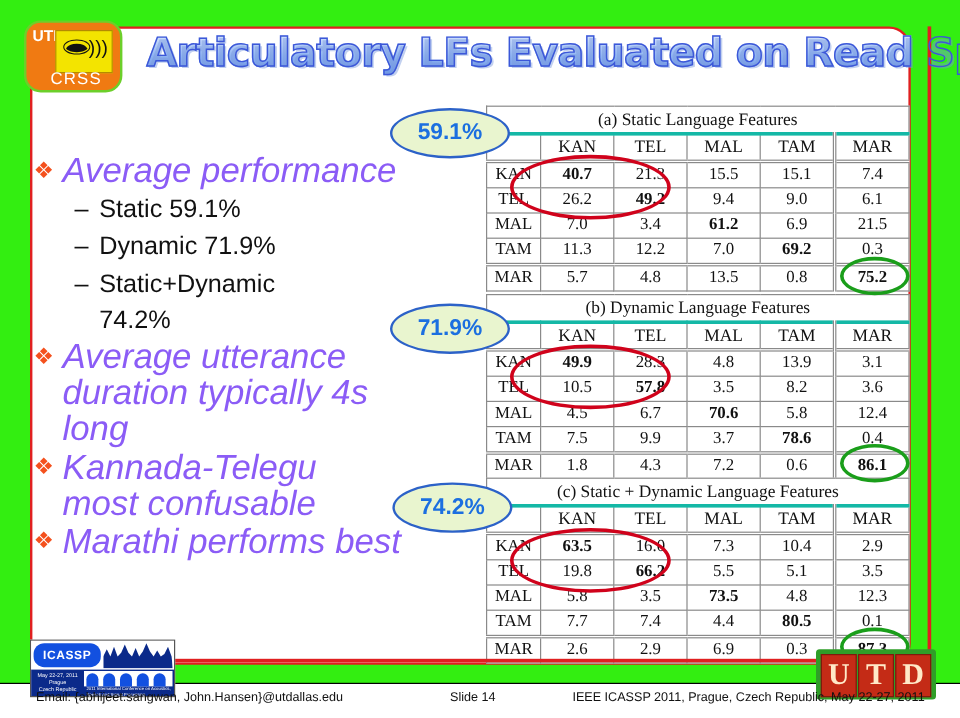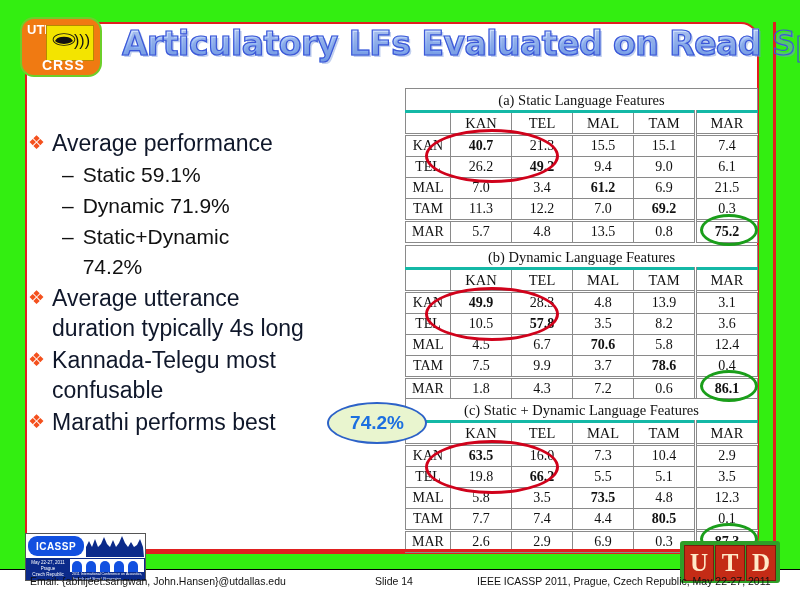--- a/index.html
+++ b/index.html
@@ -24,32 +24,32 @@
     -webkit-background-clip:text;background-clip:text;color:transparent;
     -webkit-text-stroke:1.2px #3c57d8;
     text-shadow:2px 2px 0 rgba(120,150,220,.45);
     transform:scaleX(1.0);}
 
   
   .crss-logo{position:absolute;left:20px;top:17px;width:82px;height:60px;border-radius:14px;
     background:#f07a12;border:2px solid #6ccf2a;box-sizing:border-box;}
   .crss-logo .utd{position:absolute;left:5px;top:3px;width:16px;color:#fff;font-weight:bold;font-size:13px;
     line-height:16px;text-align:center;font-family:"Liberation Sans",sans-serif;}
-  .crss-logo .crss{position:absolute;left:20px;bottom:2px;color:#fff;font-weight:bold;font-size:14px;
+  .crss-logo .crss{position:absolute;left:20px;bottom:2px;color:#fff;font-weight:normal;font-size:14px;
     letter-spacing:1px;font-family:"Liberation Sans",sans-serif;}
   .crss-logo .box{position:absolute;left:24px;top:6px;width:46px;height:34px;background:#f3e400;
     border:1px solid #b58a00;}
   .crss-logo .glyph{position:absolute;left:3px;top:2px;font-size:22px;line-height:24px;color:#111;}
   .crss-logo .wave{position:absolute;right:3px;top:6px;font-size:16px;color:#111;}
 
   
   .bullets{position:absolute;left:28px;top:128px;width:320px;}
   .b1{display:flex;align-items:flex-start;margin-bottom:2px;}
   .dia{color:#f4511e;font-size:19px;line-height:30px;margin-right:7px;flex:0 0 auto;}
-  .b1txt{font-size:23px;line-height:30px;color:#0f172a;}
+  .b1txt{font-size:29px;line-height:30px;color:#8b5cf6;font-style:italic;}
   .b2{display:flex;align-items:flex-start;margin:1px 0 1px 34px;}
   .dash{color:#111;font-size:21px;line-height:30px;margin-right:9px;flex:0 0 auto;}
   .b2txt{font-size:21px;line-height:30px;color:#111;}
 
   
   .tbl{position:absolute;border-collapse:collapse;font-family:"Liberation Serif",serif;
        background:#fff;border:1px solid #8a8a8a;}
   .tbl td,.tbl th{border:1px solid #8a8a8a;text-align:center;font-size:14px;color:#111;
                   padding:1px 0;height:18px;font-weight:normal;}
   .tbl .cap{font-size:14.5px;padding:2px 0 1px;border-bottom:3px solid #14b8a6;}
@@ -319,20 +319,26 @@
 
   <div class="redell" style="left:425px;top:129px;width:128px;height:48px;"></div>
   <div class="grnell" style="left:700px;top:214px;width:52px;height:26px;"></div>
 
   <div class="redell" style="left:425px;top:287px;width:128px;height:48px;"></div>
   <div class="grnell" style="left:700px;top:370px;width:52px;height:26px;"></div>
 
   <div class="redell" style="left:425px;top:440px;width:128px;height:48px;"></div>
   <div class="grnell" style="left:700px;top:523px;width:52px;height:26px;"></div>
 
+  <div class="pill" style="left:325px;top:90px;width:96px;height:38px;">
+    <span>59.1%</span>
+  </div>
+  <div class="pill" style="left:325px;top:253px;width:96px;height:38px;">
+    <span>71.9%</span>
+  </div>
   <div class="pill" style="left:327px;top:402px;width:96px;height:38px;">
     <span>74.2%</span>
   </div>
 
   <div class="red-bottom-curve"></div>
 
   <div class="icassp">
     <div class="ic-top">
       <div class="ic-badge">ICASSP</div>
       <div class="ic-sky">

